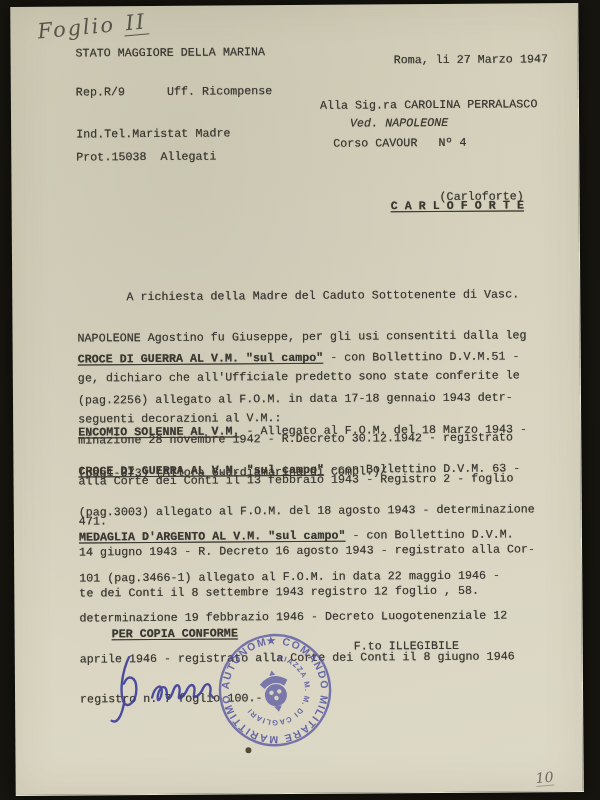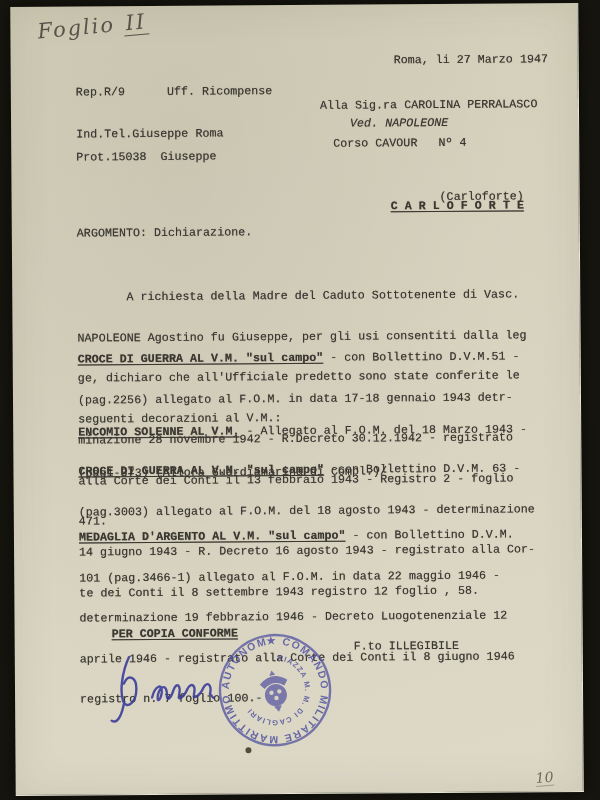--- a/index.html
+++ b/index.html
@@ -40,32 +40,32 @@
 </head>
 <body>
 
 <div class="paper">
 
   <div class="hand foglio">
     <span>Foglio</span>
     <span class="num">II</span>
   </div>
 
+  <div class="tw" style="left:65px;top:41px;">STATO MAGGIORE DELLA MARINA</div>
   <div class="tw" style="left:339px;top:50px;padding-left:44px;">Roma, li 27 Marzo 1947</div>
   <div class="tw" style="left:65px;top:80px;">Rep.R/9      Uff. Ricompense</div>
-  <div class="tw" style="left:65px;top:122px;">Ind.Tel.Giuseppe Roma</div>
-  <div class="tw" style="left:65px;top:145px;">Prot.15038  Giuseppe</div>
+  <div class="tw" style="left:65px;top:122px;">Ind.Tel.Maristat Madre</div>
+  <div class="tw" style="left:65px;top:145px;">Prot.15038  Allegati</div>
 
   <div class="tw" style="left:309px;top:95px;">Alla Sig.ra CAROLINA PERRALASCO</div>
   <div class="tw" style="left:339px;top:113px;font-style:italic;">Ved. NAPOLEONE</div>
   <div class="tw" style="left:322px;top:133px;">Corso CAVOUR   Nº 4</div>
   <div class="tw b u" style="left:379px;top:168px;margin-top:28px;">C A R L O F O R T E</div>
   <div class="tw" style="left:397px;top:187px;margin-left:31px;">(Carloforte)</div>
 
-  <div class="tw" style="left:65px;top:221px;">ARGOMENTO: Dichiarazione.</div>
 
   <div class="tw" style="left:65px;top:258px;">
     <div>       A richiesta della Madre del Caduto Sottotenente di Vasc.</div>
     <div>NAPOLEONE Agostino fu Giuseppe, per gli usi consentiti dalla leg</div>
     <div>ge, dichiaro che all'Ufficiale predetto sono state conferite le</div>
     <div>seguenti decorazioni al V.M.:</div>
   </div>
 
   <div class="tw" style="left:65px;top:320px;">
     <div><span class="b u">CROCE DI GUERRA AL V.M. "sul campo"</span><span> - con Bollettino D.V.M.51 -</span></div>

